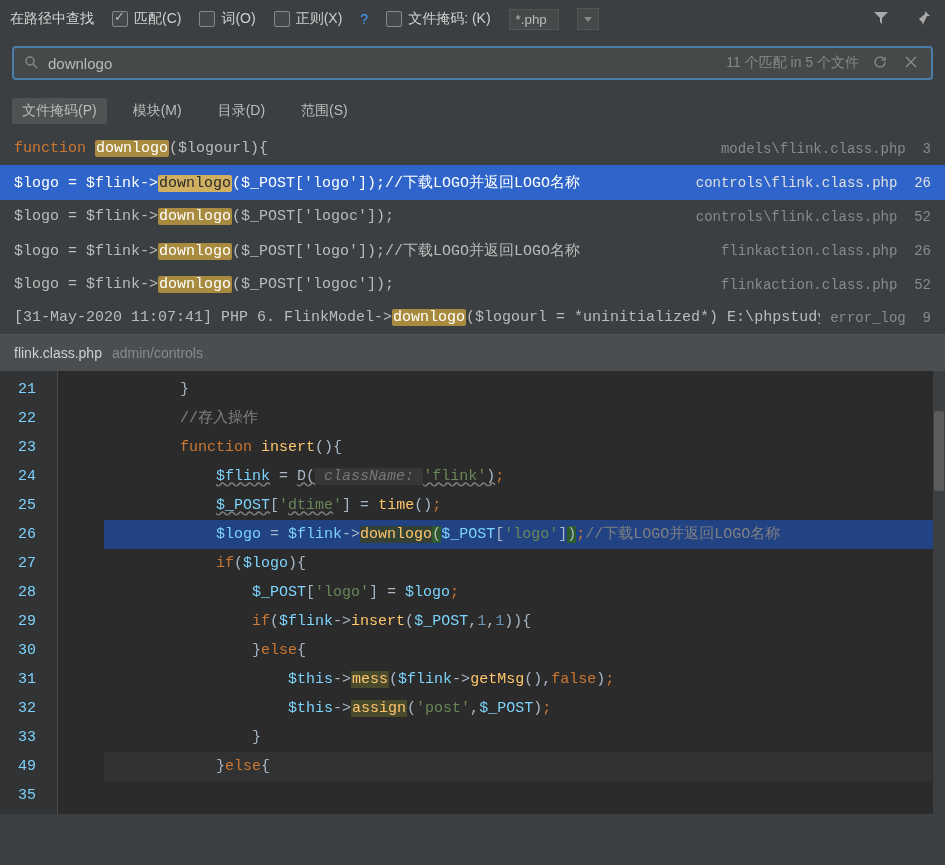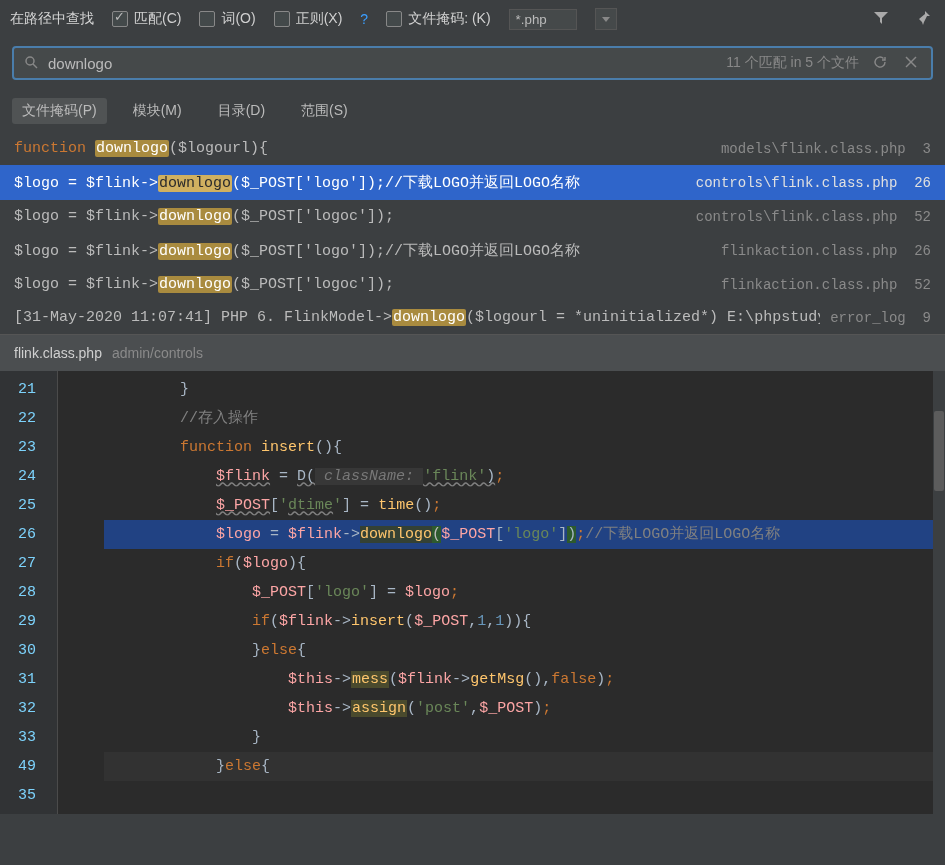--- a/index.html
+++ b/index.html
@@ -44,21 +44,21 @@
   color: #bbbbbb;
   font-size: 13px;
 }
 .chk-label { color: #d0d0d0; }
 .help-icon { color: #3b9eff; cursor: pointer; }
 .mask-input {
   background: #45494a;
   border: 1px solid #555;
   color: #bbbbbb;
   padding: 2px 6px;
-  width: 68px;
+  width: 50px;
   font-family: inherit;
 }
 .mask-dropdown {
   width: 22px;
   height: 22px;
   border: 1px solid #555;
   background: #45494a;
   display: flex;
   align-items: center;
   justify-content: center;
@@ -163,21 +163,21 @@
 .code-area { flex: 1; padding: 4px 0; position: relative; }
 .code-line {
   height: 29px;
   line-height: 29px;
   white-space: pre;
   padding-left: 4px;
 }
 .code-line.hl-line { background: #214283; }
 .code-line.current { background: #323232; }
 .tok-kw { color: #cc7832; }
-.tok-var { color: #fca5a5; }
+.tok-var { color: #7dd3fc; }
 .tok-fn { color: #ffc66d; }
 .tok-str { color: #6a8759; }
 .tok-cmt { color: #808080; }
 .tok-num { color: #6897bb; }
 .tok-plain { color: #a9b7c6; }
 .tok-hint { color: #787878; background: #373737; font-style: italic; }
 .tok-wavy {
   text-decoration: underline wavy #808080;
   text-decoration-skip-ink: none;
 }

